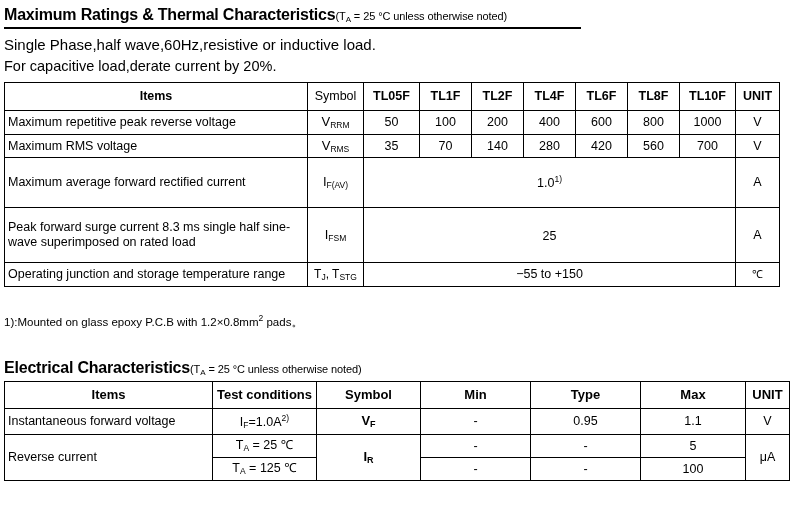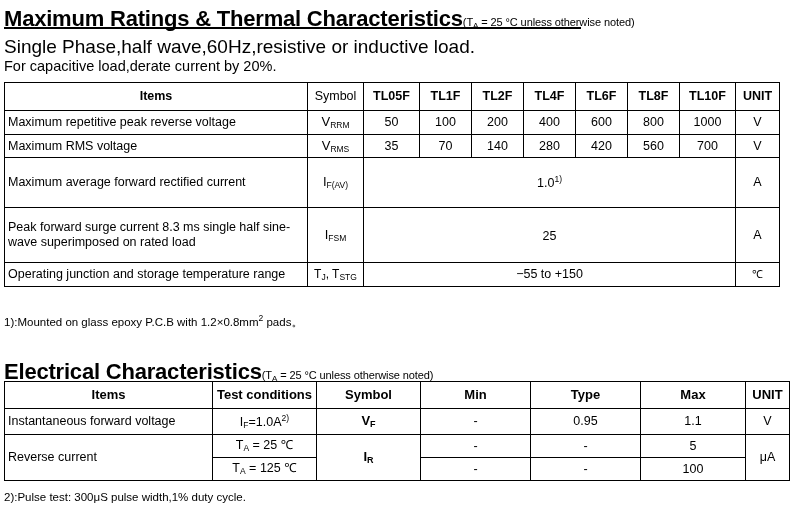--- a/index.html
+++ b/index.html
@@ -22,21 +22,21 @@
     height: 516px;
   }
 
   
   .section-head {
     position: absolute;
     left: 4px;
     white-space: nowrap;
   }
   .section-head .htitle {
-    font-size: 22px;
+    font-size: 16px;
     font-weight: bold;
     letter-spacing: -0.2px;
     margin-top: 36px;
   }
   .section-head .hcond {
     font-size: 11px;
     font-weight: normal;
     letter-spacing: -0.1px;
   }
   .section-head .hcond sub {
@@ -97,21 +97,21 @@
 </head>
 <body>
 
 <div class="page">
 
   <div class="section-head" style="top:6px;">
     <span class="htitle">Maximum Ratings &amp; Thermal Characteristics</span><span class="hcond"><span>(T</span><sub>A</sub><span> = 25 °C unless otherwise noted)</span></span>
   </div>
   <div class="head-rule" style="top:27px; width:577px;"></div>
 
-  <div class="section-head" style="top:36px; font-size:19px;">
+  <div class="section-head" style="top:36px; font-size:15px;">
     <span>Single Phase,half wave,60Hz,resistive or inductive load.</span>
   </div>
   <div class="section-head" style="top:58px; font-size:14.5px;">
     <span>For capacitive load,derate current by 20%.</span>
   </div>
 
   <table class="dt mr" style="left:4px; top:82px; width:765px;">
     <colgroup>
       <col style="width:303px">
       <col style="width:56px">
@@ -240,17 +240,14 @@
       </tr>
       <tr style="height:23px;">
         <td class="c sym"><span>T</span><sub>A</sub><span> = 125 ℃</span></td>
         <td class="c">-</td>
         <td class="c">-</td>
         <td class="c">100</td>
       </tr>
     </tbody>
   </table>
 
-  <div class="footnote" style="top:491px;">
-    <span>2)</span><span>:Pulse test: 300μS pulse width,1% duty cycle.</span>
-  </div>
 
 </div>
 
 </body></html>

